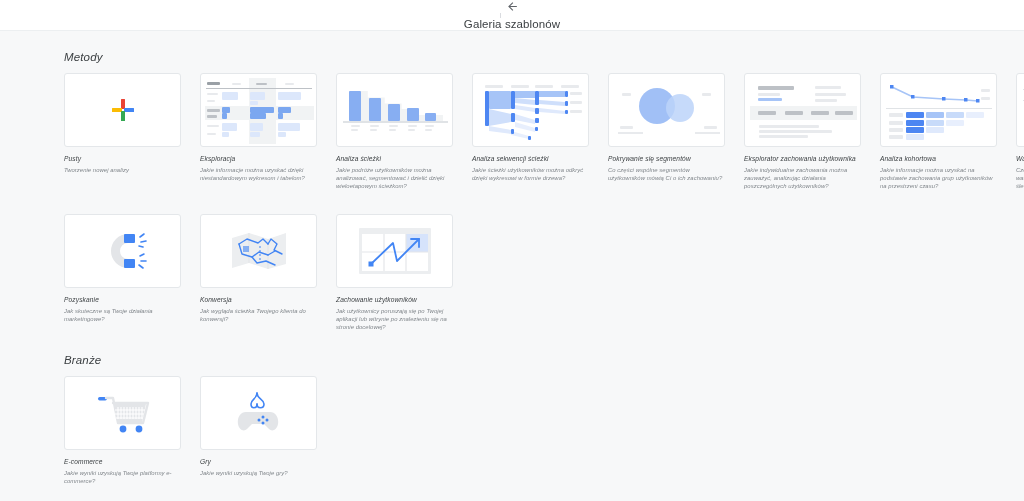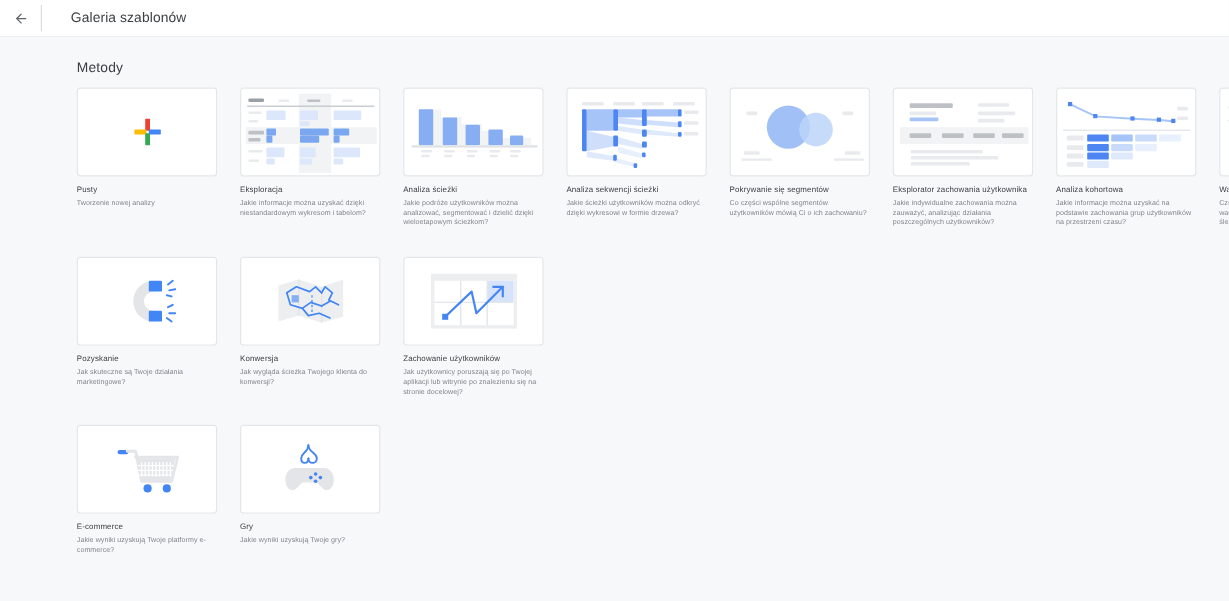--- a/index.html
+++ b/index.html
@@ -11,20 +11,21 @@
     -webkit-font-smoothing:antialiased;
   }
 
   
   .topbar{
     height:31px;
     background:#ffffff;
     display:flex;
     align-items:center;
     border-bottom:1px solid #eceff1;
+    flex-direction:column;
   }
   .back-btn{
     width:34px; height:31px;
     display:flex; align-items:center; justify-content:center;
     cursor:pointer;
   }
   .back-btn svg{ display:block; }
   .divider-v{
     width:1px; height:22px; background:#dadce0; margin-right:24px;
   }
@@ -33,20 +34,21 @@
     color:#3c4043;
     letter-spacing:.1px;
   }
 
   
   .page{
     height:470px;
     overflow:hidden;
     padding:0 0 0 0;
     background:#f7f8f9;
+    font-style:italic;
   }
   .section{ padding-left:64px; }
   .section-title{
     font-size:11.5px;
     color:#3c4043;
     letter-spacing:.15px;
   }
   #sec-metody{ padding-top:20px; }
   #sec-uzycia{ padding-top:23px; }
   #sec-branze{ padding-top:23px; }
@@ -416,20 +418,23 @@
           </div>
         </div>
         <div class="card-title">Zachowanie użytkowników</div>
         <div class="card-desc">Jak użytkownicy poruszają się po Twojej aplikacji lub witrynie po znalezieniu się na stronie docelowej?</div>
       </div>
 
     </div>
   </div>
 
   <div class="section" id="sec-branze">
+    <div class="section-title-row">
+      <div class="section-title">Branże</div>
+    </div>
     <div class="cards">
 
       <div class="card">
         <div class="thumb">
           <div class="svg-center">
             <svg width="58" height="46" viewBox="0 0 58 46">
               <rect x="4" y="7" width="9" height="3.5" rx="1.7" fill="#4285f4"></rect>
               <path d="M12,8 L19,8 L24,33 L49,33 L54,13 L19,13" fill="none" stroke="#e3e5e8" stroke-width="2.4" stroke-linecap="round" stroke-linejoin="round"></path>
               <path d="M20,14 L52,14 L48,32 L24,32 Z" fill="#e3e5e8"></path>
               <g stroke="#ffffff" stroke-width="1.1">

